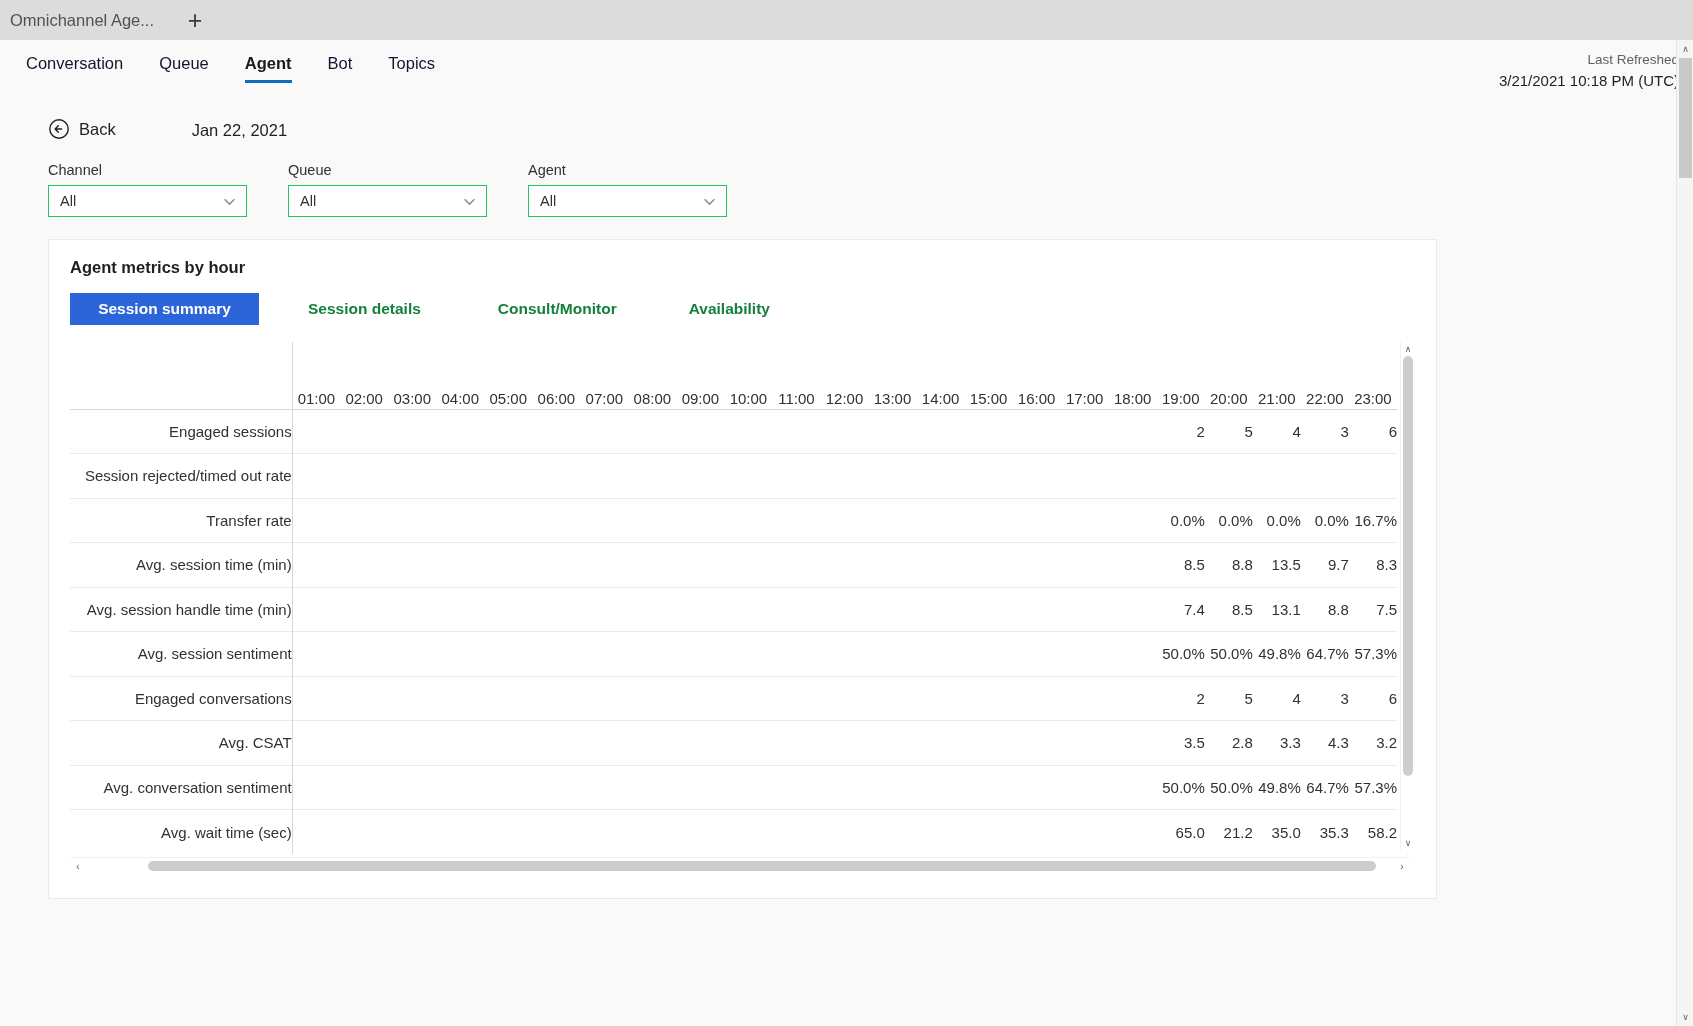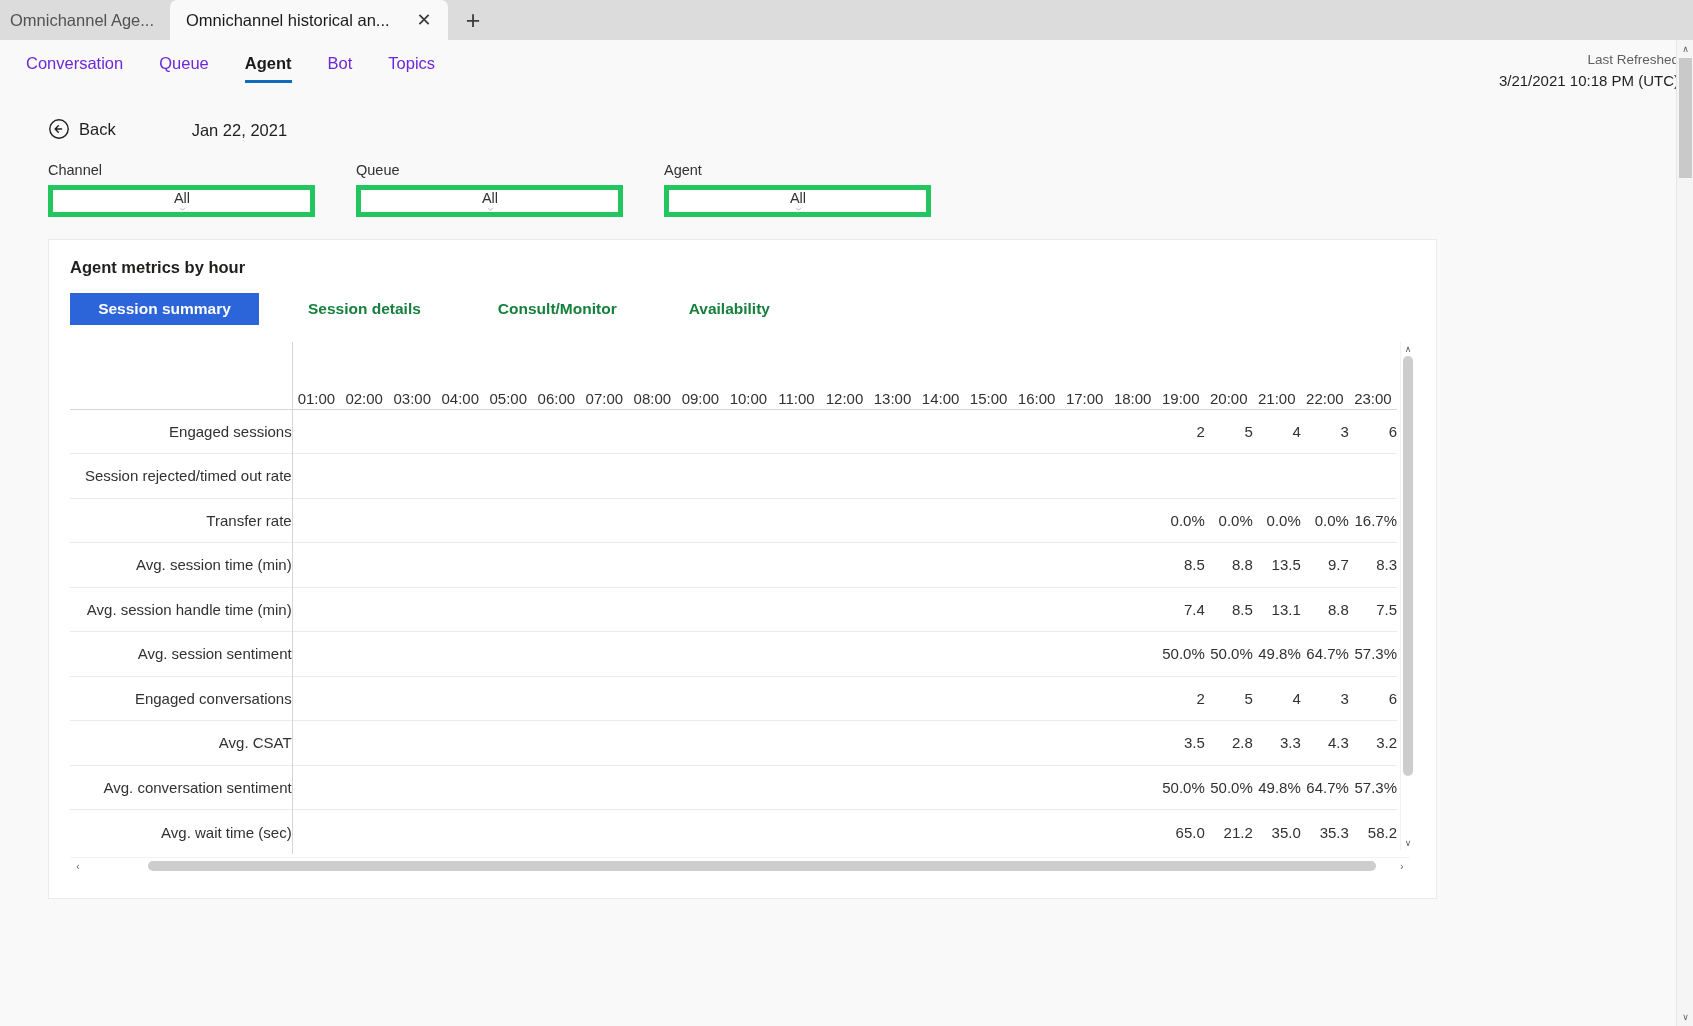--- a/index.html
+++ b/index.html
@@ -66,21 +66,21 @@
 
   .navbar {
     height: 52px;
     display: flex;
     align-items: flex-start;
     padding: 14px 0 0 26px;
     position: relative;
   }
   .navitem {
     font-size: 16.5px;
-    color: #6d28d9;
+    color: #0f172a;
     padding: 0 0 10px 0;
     margin-right: 36px;
     position: relative;
     white-space: nowrap;
   }
   .navitem.active { font-weight: bold; color: #1b1a19; }
   .navitem.active::after {
     content: "";
     position: absolute;
     left: 0; right: 0; bottom: 0;
@@ -115,30 +115,29 @@
   }
 
   
   .filters {
     display: flex;
     padding: 22px 0 0 48px;
   }
   .fgroup { margin-right: 41px; }
   .flabel { font-size: 14.5px; color: #323130; margin-bottom: 7px; }
   .fselect {
-    width: 267px; height: 32px;
+    width: 199px; height: 32px;
     background: #ffffff;
-    border: 5px solid #22c55e;
+    border: 1px solid #22c55e;
     display: flex;
     align-items: center;
     justify-content: space-between;
     padding: 0 10px 0 11px;
     font-size: 14.5px;
     color: #323130;
-    flex-direction: column;
   }
   .chev { width: 13px; height: 13px; display: block; opacity: .75; }
 
   
   .card {
     margin: 22px 0 0 48px;
     width: 1389px;
     height: 660px;
     background: #ffffff;
     border: 1px solid #edebe9;
@@ -313,24 +312,20 @@
     background: #c9c9c9;
     border-radius: 0;
   }
 </style>
 </head>
 <body>
 
 <div class="tabstrip">
   <div class="btab inactive">
     <span class="tlabel">Omnichannel Age...</span>
-  </div>
-  <div class="btab active">
-    <span class="tlabel">Omnichannel historical an...</span>
-    <span class="tabclose">✕</span>
   </div>
   <div class="newtab">+</div>
 </div>
 
 <div class="app">
 
   <div class="navbar">
     <div class="navitem">Conversation</div>
     <div class="navitem">Queue</div>
     <div class="navitem active">Agent</div>

